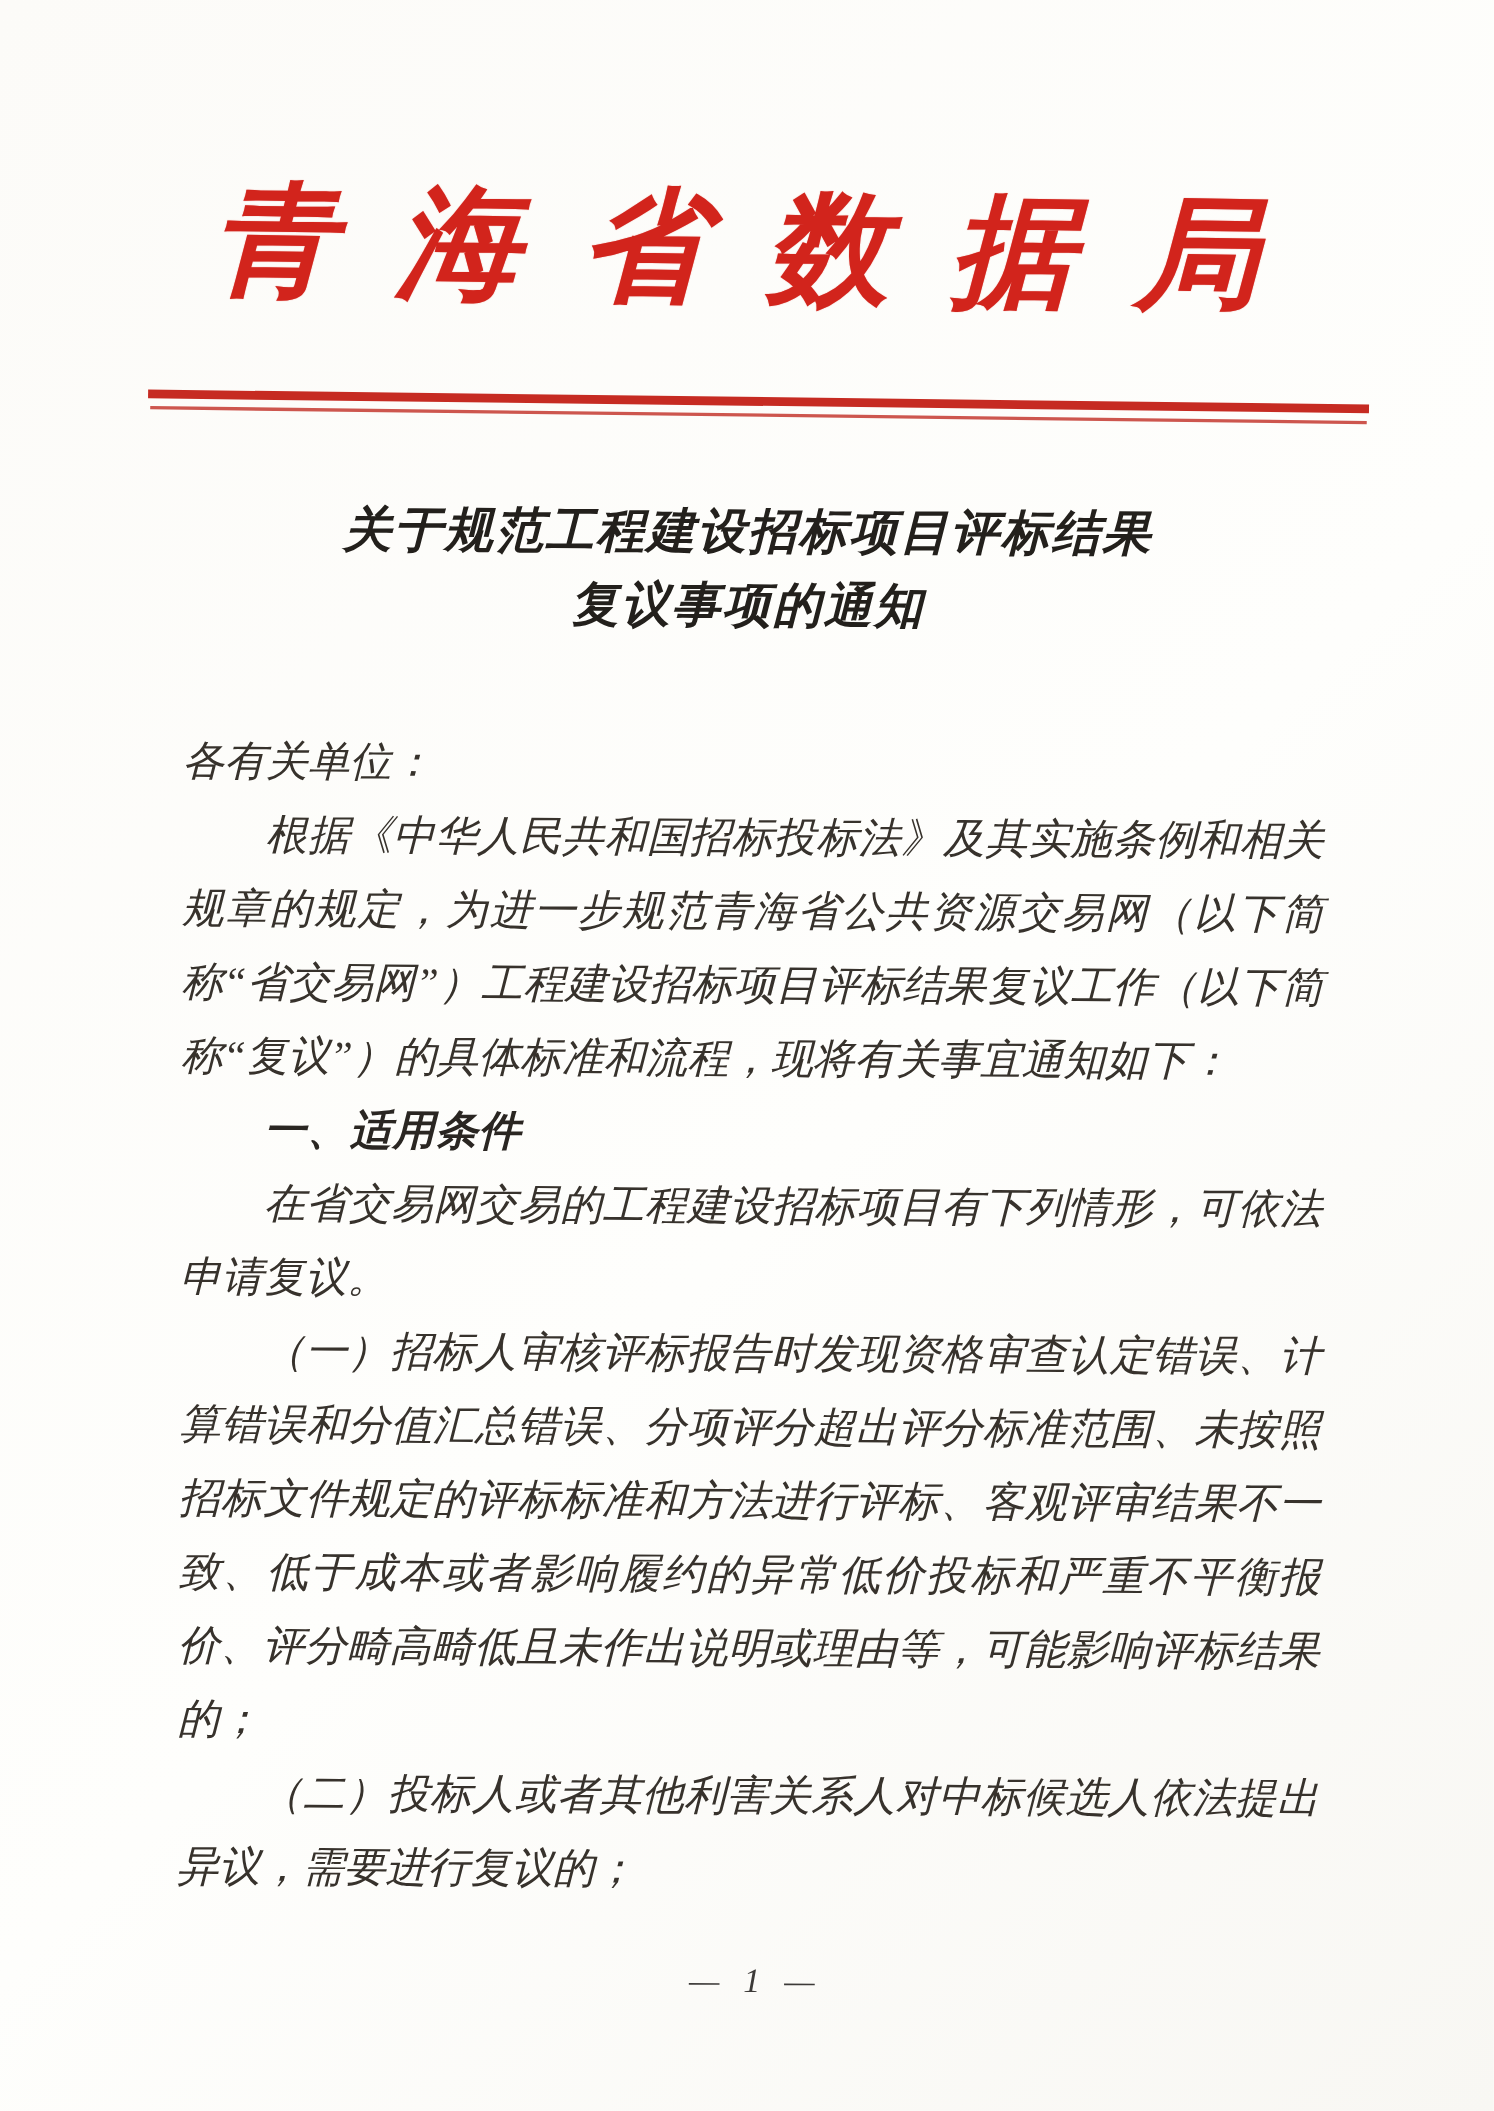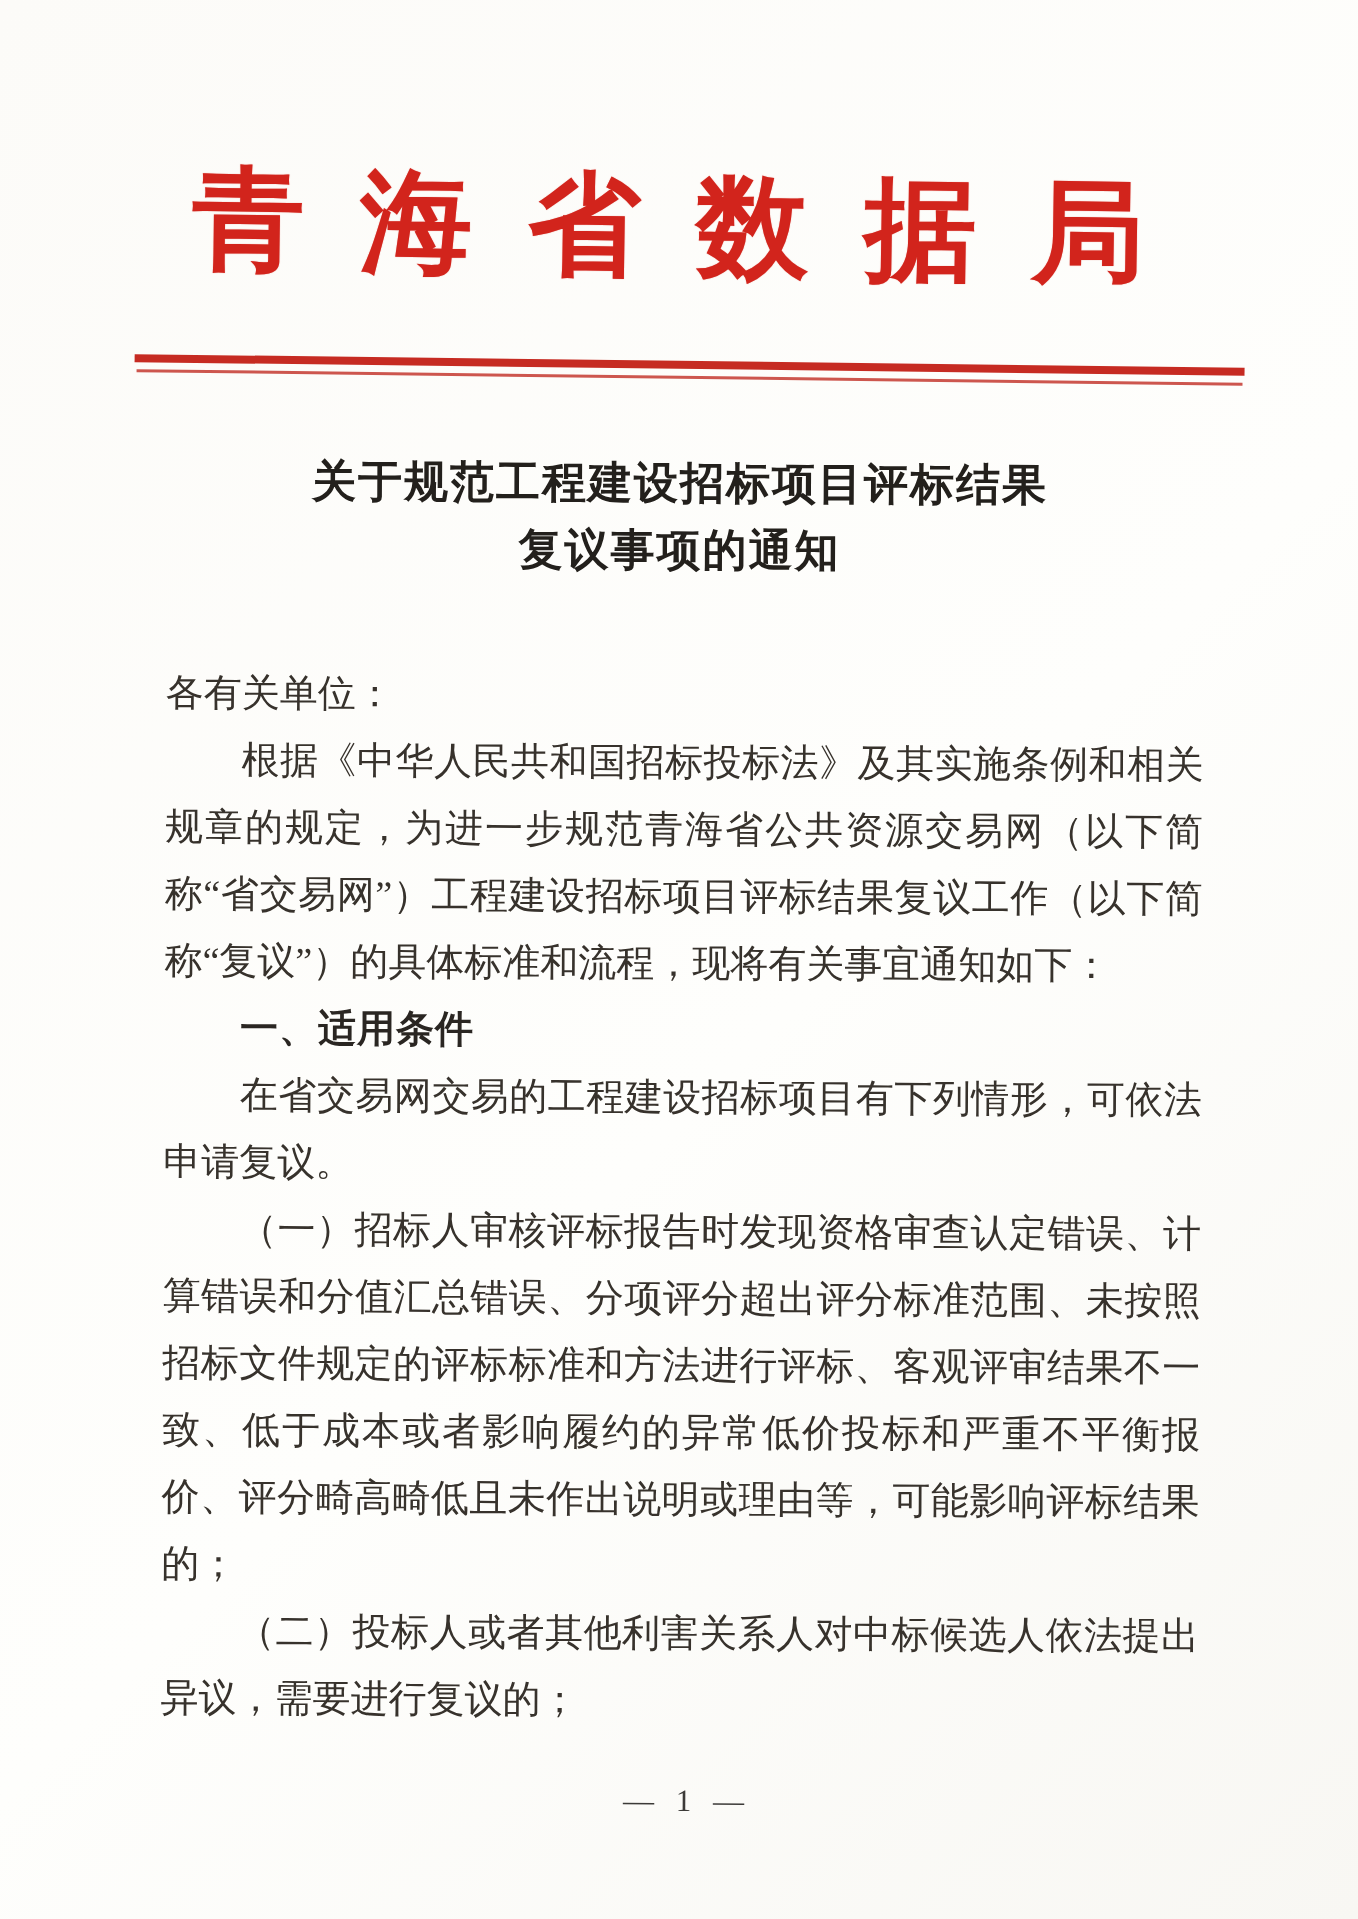--- a/index.html
+++ b/index.html
@@ -8,20 +8,21 @@
     width: 1358px;
     height: 1919px;
     background: #ffffff;
     font-family: "Liberation Serif", "DejaVu Serif", serif;
     overflow: hidden;
   }
   .page {
     position: absolute;
     inset: 0;
     background: linear-gradient(135deg, #fcfbf8 0%, #fefefc 55%, #f8f7f3 100%);
+    font-style: italic;
   }
   .content {
     position: absolute;
     inset: 0;
     transform: rotate(0.3deg);
     transform-origin: 50% 35%;
   }
   
   .agency {
     position: absolute;

